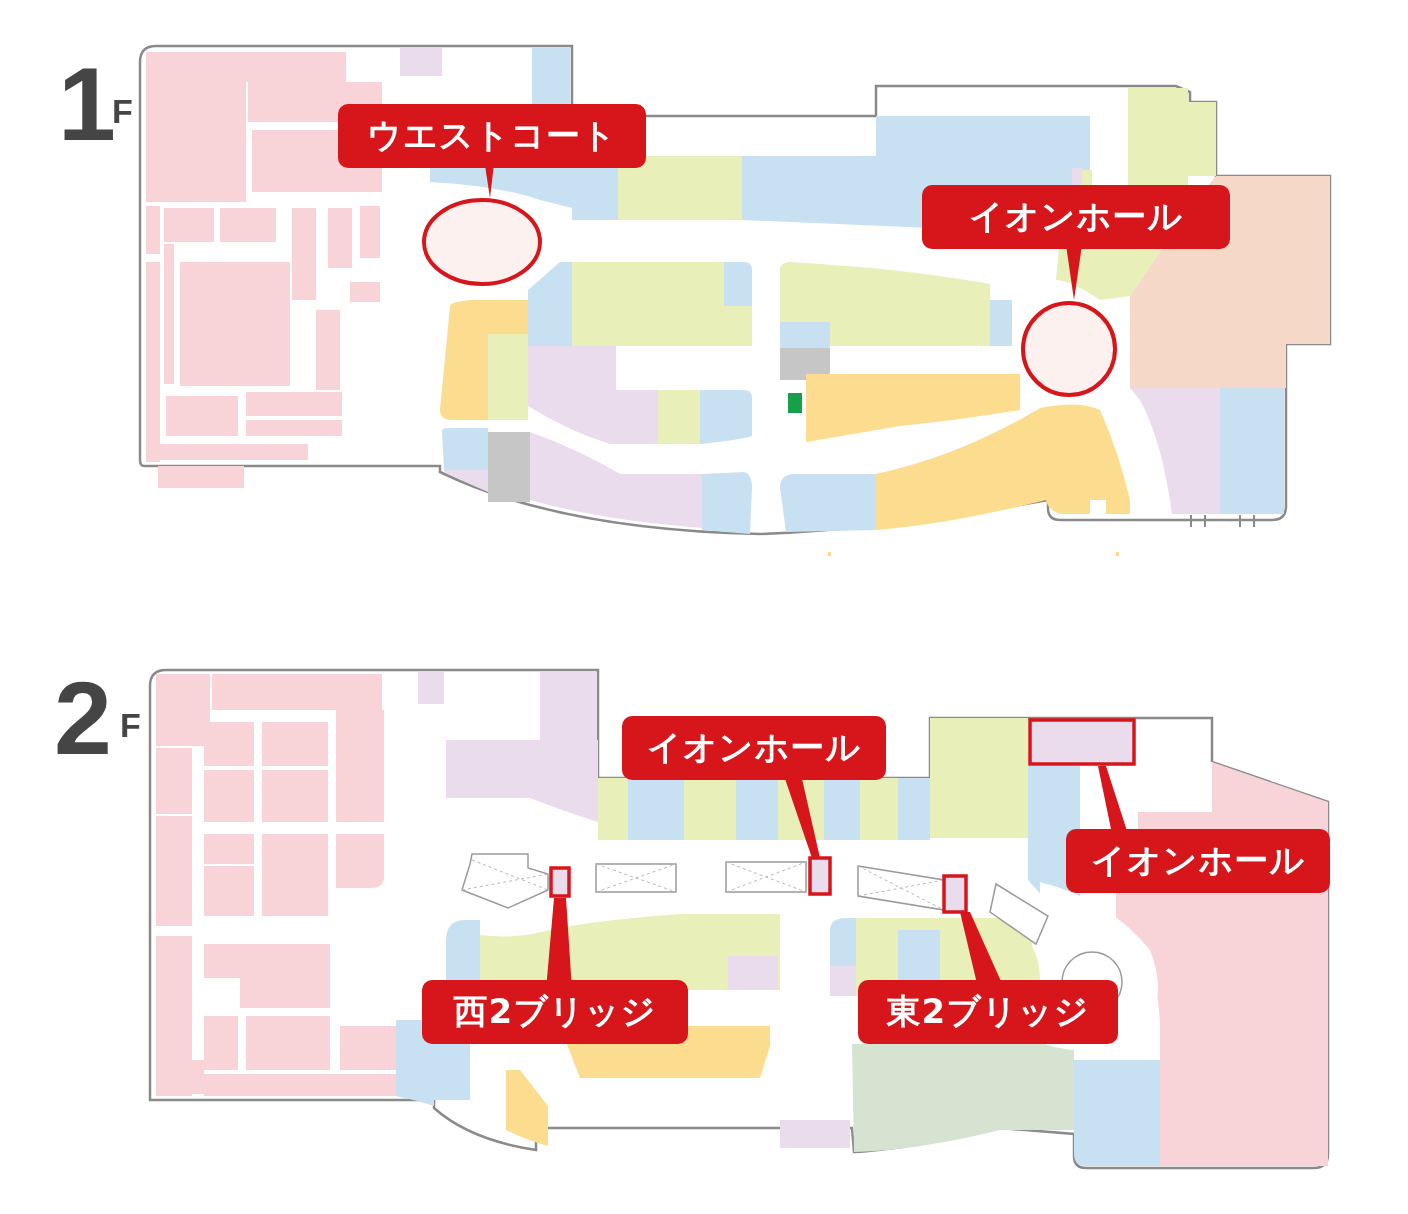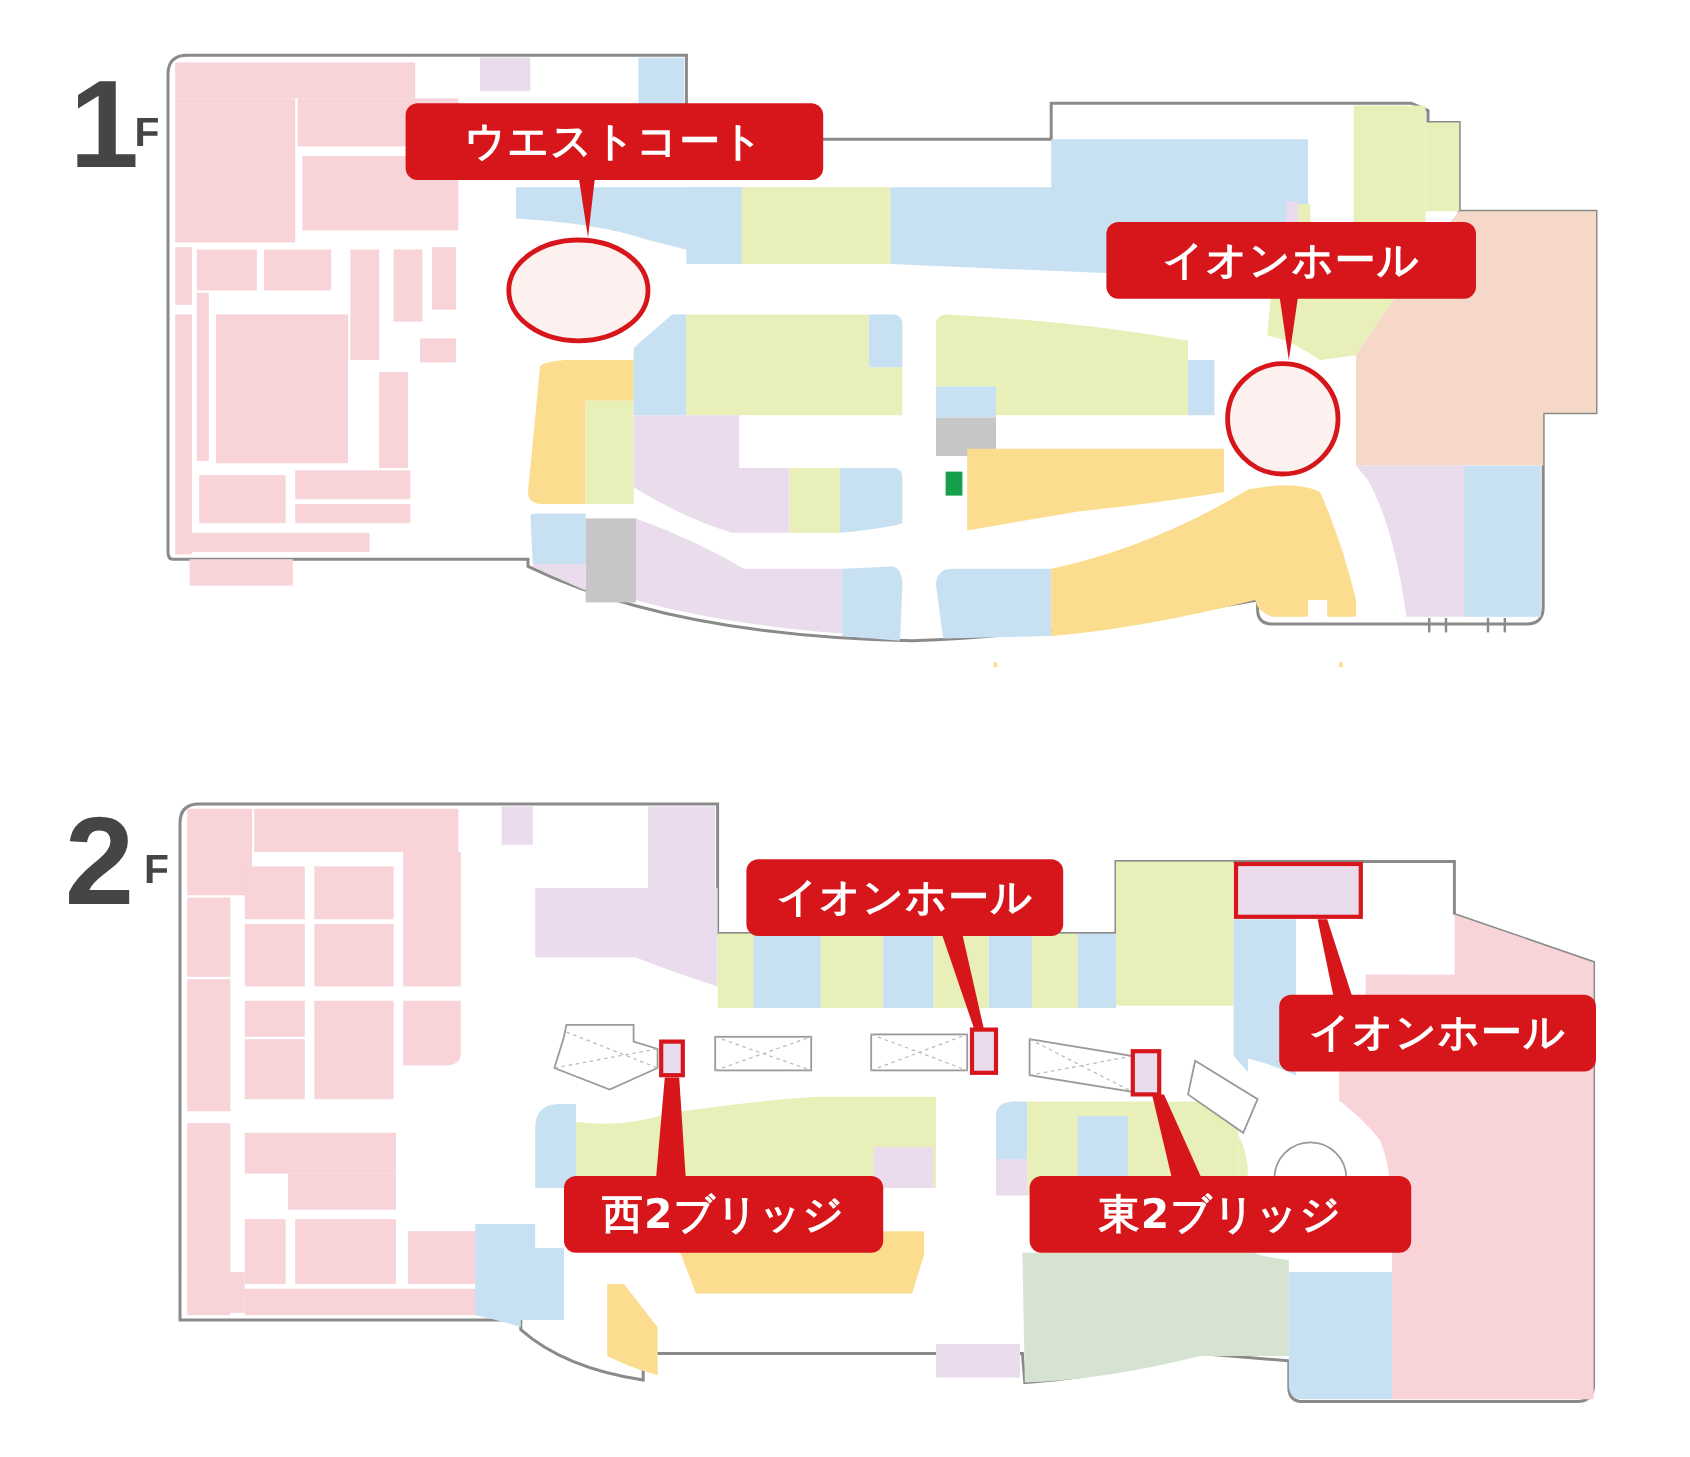--- a/index.html
+++ b/index.html
@@ -103,21 +103,21 @@
 
     <polygon points="482,146 496,146 490,198" fill="#d7161b"></polygon>
     <polygon points="1066,245 1082,245 1074,300" fill="#d7161b"></polygon>
   </svg>
 
   <div class="floor-label" style="left:58px; top:52px;">
     <span class="floor-num">1</span>
   </div>
   <span class="floor-label floor-suffix" style="left:112px; top:94px;">F</span>
 
-  <div class="callout" style="left:338px; top:86px; width:348px; height:64px;">ウエストコート</div>
+  <div class="callout" style="left:338px; top:104px; width:308px; height:64px;">ウエストコート</div>
   <div class="callout" style="left:922px; top:185px; width:308px; height:64px;">イオンホール</div>
 </div>
 
 <div class="floor floor-2">
   <svg class="floor-svg" width="1408" height="614" viewBox="0 600 1408 614">
     <path d="M150 686 Q150 670 166 670 L598 670 L598 778 L930 778 L930 718 L1212 718 L1212 762 L1328 802 L1328 1154 Q1328 1168 1314 1168 L1086 1168 Q1074 1168 1074 1156 L1074 1134 L1000 1128 Q900 1150 854 1152 L852 1128 L778 1128 L778 1128 L536 1128 L536 1150 Q470 1140 434 1108 L434 1100 L150 1100 Z" fill="#ffffff" stroke="#8a8a8a" stroke-width="2.5"></path>
 
     <g fill="#f8d3d8">
       <rect x="156" y="674" width="54" height="72"></rect>
       <rect x="212" y="674" width="170" height="36"></rect>
@@ -209,15 +209,15 @@
     <polygon points="1098,766 1106,766 1128,834 1112,834" fill="#d7161b"></polygon>
   </svg>
 
   <div class="floor-label" style="left:54px; top:66px;">
     <span class="floor-num">2</span>
   </div>
   <span class="floor-label floor-suffix" style="left:120px; top:108px;">F</span>
 
   <div class="callout" style="left:622px; top:116px; width:264px; height:64px;">イオンホール</div>
   <div class="callout" style="left:1030px; top:229px; width:264px; height:64px;margin-left:36px;">イオンホール</div>
-  <div class="callout" style="left:422px; top:380px; width:266px; height:64px;margin-left:48px;">西2ブリッジ</div>
-  <div class="callout" style="left:858px; top:380px; width:318px; height:64px;">東2ブリッジ</div>
+  <div class="callout" style="left:422px; top:380px; width:266px; height:64px;">西2ブリッジ</div>
+  <div class="callout" style="left:858px; top:380px; width:260px; height:64px;">東2ブリッジ</div>
 </div>
 
 </body></html>

